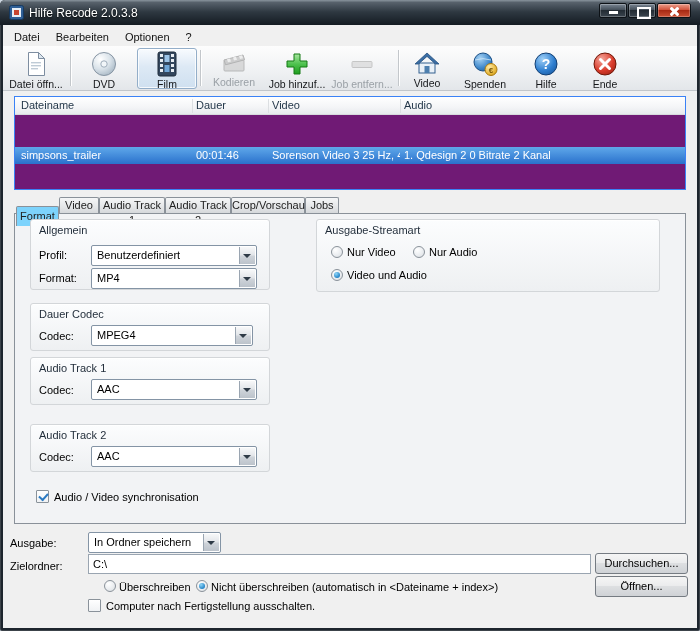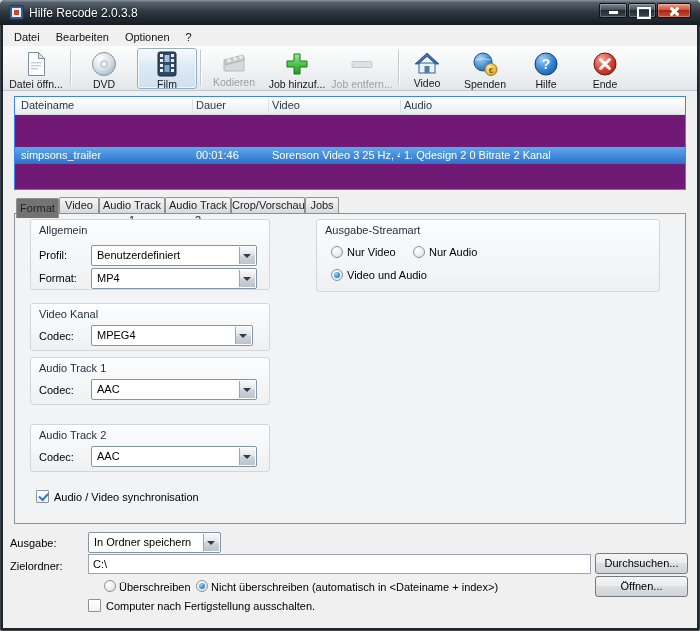--- a/index.html
+++ b/index.html
@@ -50,21 +50,21 @@
              background: linear-gradient(#ffffff, #f4f5f7 60%, #e8eaed); border-bottom: 1px solid #d8dbde; }
   .hcell { position: absolute; top: 2px; color: #1f3346; white-space: nowrap; }
   .hsep { position: absolute; top: 2px; height: 14px; width: 1px; background: #dcdfe2; }
   .lrow { position: absolute; left: 0; top: 18px; right: 0; height: 17px; margin-top: 32px; }
   .lrow.selected { background: linear-gradient(#5fa8ea, #2a71cc); color: #fff; }
   .rcell { position: absolute; top: 2px; white-space: nowrap; overflow: hidden; }
 
   .tab { position: absolute; top: 197px; height: 16px; background: linear-gradient(#f5f6f7, #e4e6e8 60%, #d5d8db);
          border: 1px solid #8a9199; border-bottom: none; border-radius: 2px 2px 0 0;
          text-align: center; font-size: 11px; line-height: 15px; color: #222; z-index: 2; }
-  .tab.active { top: 198px; height: 20px; background: #737373; line-height: 19px; z-index: 4; text-align: center; }
+  .tab.active { top: 206px; height: 20px; background: #7dd3fc; line-height: 19px; z-index: 4; text-align: center; }
 
   .tabpanel { position: absolute; left: 14px; top: 213px; width: 672px; height: 311px;
               background: #f2f3f5; border: 1px solid #8a9199; z-index: 1; }
 
   .group { position: absolute; border: 1px solid #d3d6d9; border-radius: 3px;
            background: linear-gradient(#fcfdfe, #eef0f2); box-shadow: inset 0 1px 0 #fff; z-index: 5; }
   .gtitle { position: absolute; left: 8px; top: 4px; color: #1f2b38; white-space: nowrap; }
   .glabel { position: absolute; color: #000; white-space: nowrap; }
 
   .combo { position: absolute; height: 21px; background: #fff; border: 1px solid #8494a5; border-radius: 2px; z-index: 6; padding-left: 12px; }
@@ -332,21 +332,21 @@
     <span class="gtitle">Ausgabe-Streamart</span>
     <span class="radio" style="left:14px;top:26px"></span>
     <span class="glabel" style="left:30px;top:26px">Nur Video</span>
     <span class="radio" style="left:96px;top:26px"></span>
     <span class="glabel" style="left:112px;top:26px">Nur Audio</span>
     <span class="radio checked" style="left:14px;top:49px"></span>
     <span class="glabel" style="left:30px;top:49px">Video und Audio</span>
   </div>
 
   <div class="group" style="left:30px;top:303px;width:240px;height:48px">
-    <span class="gtitle">Video Kanal</span>
+    <span class="gtitle">Dauer Codec</span>
     <span class="glabel" style="left:8px;top:26px">Codec:</span>
     <div class="combo" style="left:60px;top:21px;width:162px">
       <span class="cval">MPEG4</span>
       <span class="cbtn"></span>
     </div>
   </div>
 
   <div class="group" style="left:30px;top:357px;width:240px;height:48px">
     <span class="gtitle">Audio Track 1</span>
     <span class="glabel" style="left:8px;top:26px">Codec:</span>

